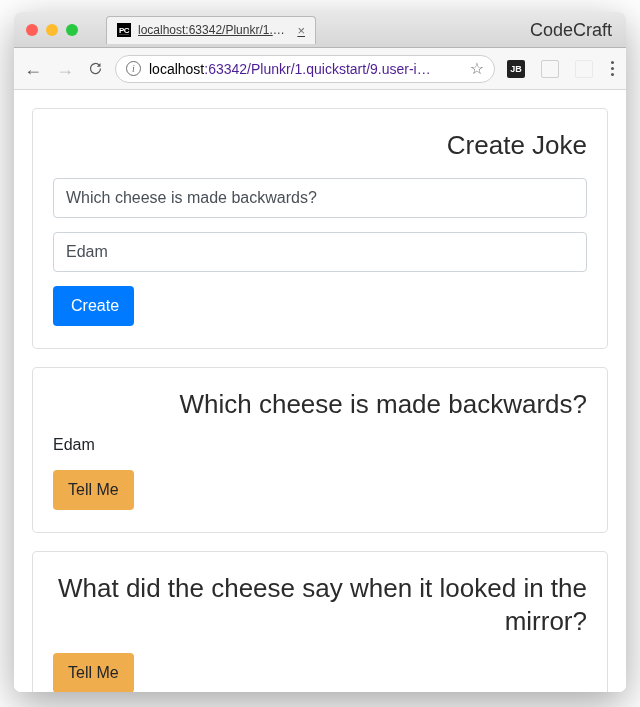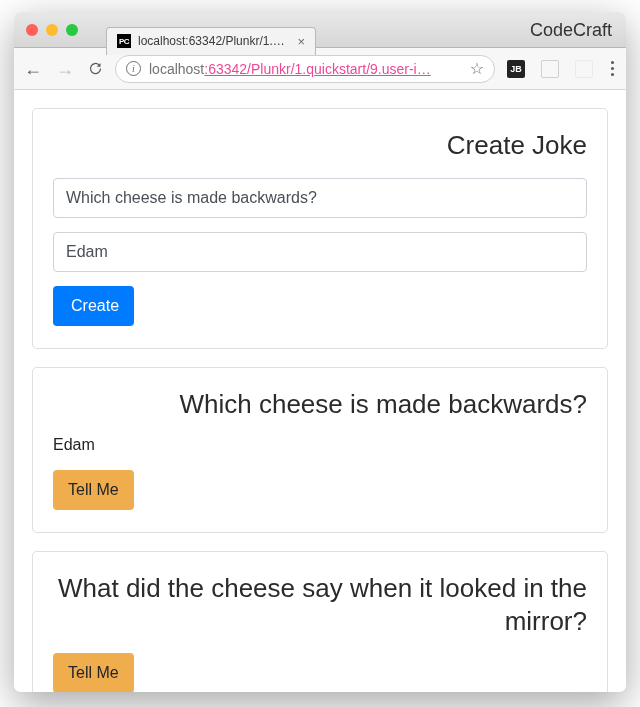--- a/index.html
+++ b/index.html
@@ -41,21 +41,22 @@
     border-bottom:none;
     border-radius:4px 4px 0 0;
     display:flex;
     align-items:center;
     padding:0 10px;
     gap:7px;
     font-size:12px;
     color:#3a3a3a;
     max-width:210px;
     position:relative;
-    top:11px;
+    top:0;
+    text-decoration:underline;
   }
   .favicon {
     width:14px;height:14px;background:#000;color:#fff;font-size:8px;
     display:flex;align-items:center;justify-content:center;font-weight:600;letter-spacing:-0.5px;
   }
   .tab-title{white-space:nowrap;overflow:hidden;text-overflow:ellipsis;flex:1;}
   .tab-close{color:#6d6d6d;font-size:13px;line-height:1;}
   .brand {
     position:absolute; right:14px; top:0; height:36px;
     display:flex; align-items:center; font-size:18px; color:#333;
@@ -86,22 +87,22 @@
     gap:8px;
     font-size:14px;
     color:#333;
     overflow:hidden;
   }
   .info-icon{
     width:15px;height:15px;border:1.2px solid #6e6e6e;border-radius:50%;
     display:flex;align-items:center;justify-content:center;font-size:10px;color:#6e6e6e;font-family:Georgia,serif;font-style:italic;flex:0 0 auto;
   }
   .url{white-space:nowrap;overflow:hidden;text-overflow:ellipsis;flex:1;}
-  .url .dim{color:#ec4899;text-decoration:underline;}
-  .url .dark{color:#737373;}
+  .url .dim{color:#4c1d95;}
+  .url .dark{color:#000000;}
   .star{color:#6b6b6b;font-size:16px;flex:0 0 auto;}
   .ext-icons{display:flex;align-items:center;gap:16px;}
   .ext-badge{width:18px;height:18px;background:#222;color:#fff;font-size:9px;font-weight:700;display:flex;align-items:center;justify-content:center;border-radius:2px;}
   .ext-ph{width:18px;height:18px;border:1px solid #d0d0d0;border-radius:2px;}
   .ext-dim{opacity:.35;}
   .menu-dots{display:flex;flex-direction:column;gap:3px;padding:0 2px;}
   .menu-dots span{width:3px;height:3px;background:#595959;border-radius:50%;}
   
   .page{flex:1;overflow:auto;padding:18px 18px 0;background:#fff;}
   .card{

